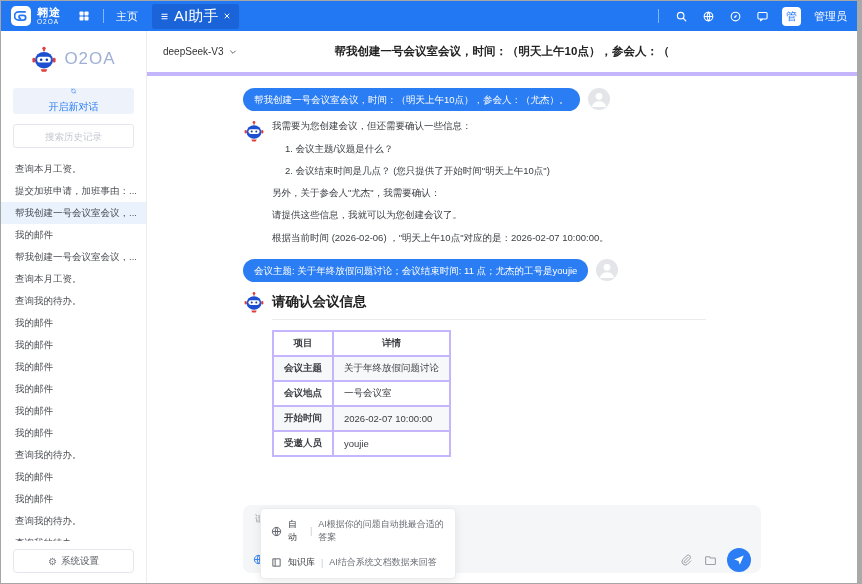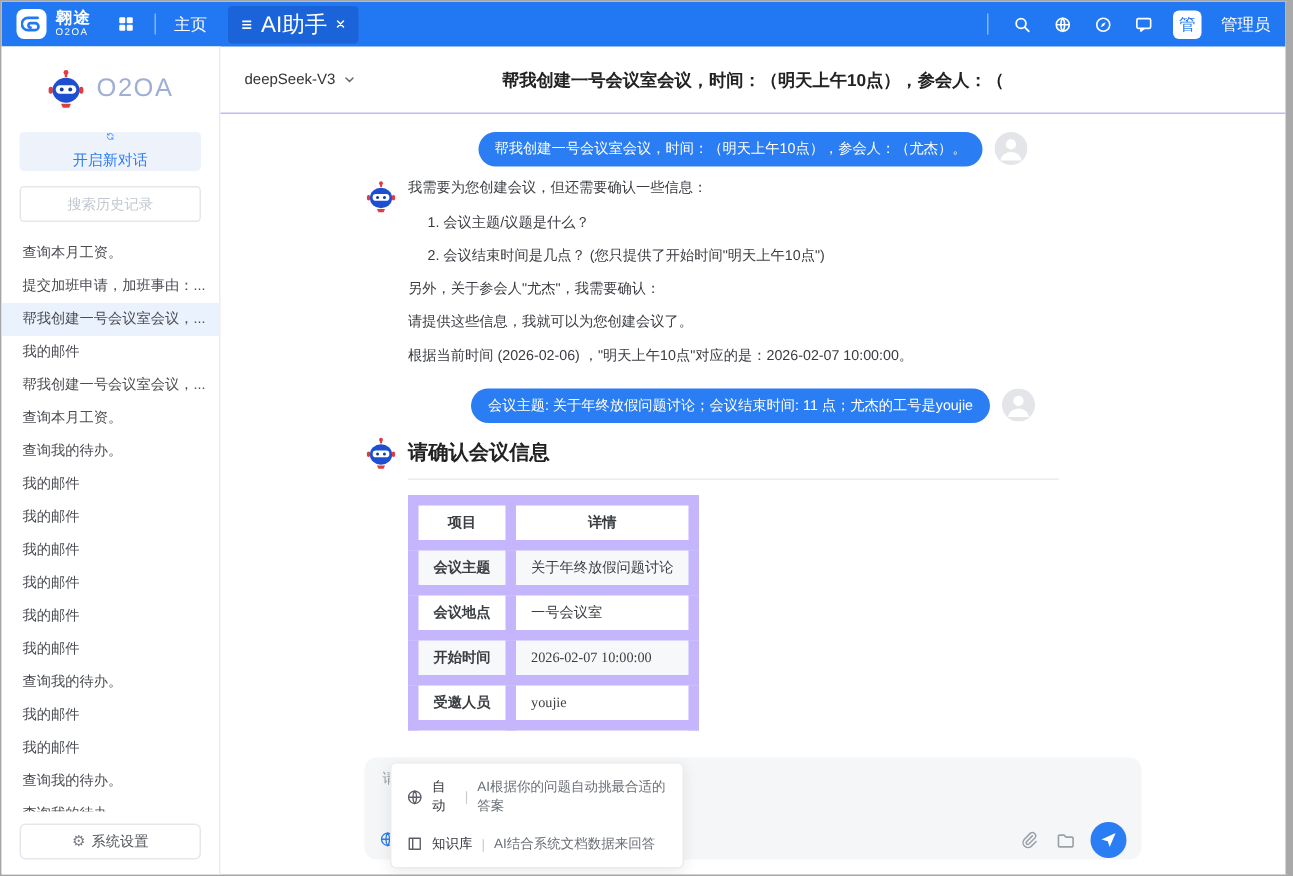--- a/index.html
+++ b/index.html
@@ -32,43 +32,43 @@
   .search-box { margin:10px 12px 0; height:24px; border:1px solid #e4e7ec; border-radius:3px; width:auto; font-size:9.5px; text-align:center; color:#333; outline:none; }
   .search-box::placeholder { color:#c3c8d0; }
   .hist-list { flex:1; overflow:hidden; margin-top:10px; }
   .hist-item { font-size:9.5px; color:#4a4d52; padding:0 14px; height:22px; line-height:22px; white-space:nowrap; overflow:hidden; cursor:pointer; }
   .hist-item.selected { background:#eaf2fd; }
   .settings-btn { margin:8px 12px 10px; height:24px; border:1px solid #e4e7ec; background:#fff; border-radius:4px; font-size:9.5px; color:#55585e; display:flex; align-items:center; justify-content:center; gap:4px; cursor:pointer; }
   .gear { font-size:10px; color:#7a7d84; }
 
   
   .main { flex:1; display:flex; flex-direction:column; min-width:0; position:relative; }
-  .main-header { height:45px; border-bottom:1px solid #c4b5fd; position:relative; display:flex; align-items:center; flex:0 0 auto; }
+  .main-header { height:45px; border-bottom:4px solid #c4b5fd; position:relative; display:flex; align-items:center; flex:0 0 auto; }
   .model-select { position:absolute; left:16px; display:flex; align-items:center; gap:5px; font-size:10px; color:#333; cursor:pointer; }
   .main-title { width:100%; text-align:center; font-size:11.5px; font-weight:bold; color:#222; }
 
   .chat { flex:1; overflow:hidden; padding-top:12px; }
   .col { width:518px; margin:0 auto; }
 
-  .msg-user { display:flex; justify-content:center; align-items:flex-start; gap:8px; margin-bottom:8px; }
+  .msg-user { display:flex; justify-content:flex-start; align-items:flex-start; gap:8px; margin-bottom:8px; }
   .bubble { background:#2b7df3; color:#fff; font-size:9.5px; padding:5px 11px; border-radius:12px; max-width:440px; line-height:1.4; }
   .u-avatar { flex:0 0 auto; }
 
   .msg-ai { display:flex; align-items:flex-start; gap:7px; margin-bottom:6px; }
   .r-avatar { flex:0 0 auto; margin-top:1px; }
   .ai-text { font-size:9.5px; color:#3a3d42; line-height:1.5; }
   .ai-text p { margin:0 0 8px; }
   .ai-text .indent { padding-left:13px; }
   .ai-text ul { list-style:disc; padding-left:26px; margin:0 0 8px; }
   .ai-text li { margin-bottom:4px; }
 
   .card-content { width:434px; }
   .card-heading { font-size:13.5px; font-weight:bold; color:#222; padding:3px 0 8px; border-bottom:1px solid #ececee; margin-bottom:10px; }
   table.meet { border-collapse:collapse; font-size:9.5px; color:#3a3d42; }
-  table.meet th, table.meet td { border:7px solid #c4b5fd; padding:5px 10px; text-align:left;font-family:Liberation Serif, serif; }
+  table.meet th, table.meet td { border:2px solid #c4b5fd; padding:5px 10px; text-align:left; }
   table.meet th { font-weight:bold; text-align:center; padding:5px 16px; }
   table.meet td.k { font-weight:bold; white-space:nowrap; }
   table.meet tr:nth-child(even) td { background:#f7f8fa; }
 
   
   .composer-wrap { flex:0 0 auto; padding:6px 0 10px; }
   .composer { position:relative; width:518px; margin:0 auto; height:68px; background:#f5f6f8; border-radius:8px; }
   .composer-input { position:absolute; top:8px; left:12px; font-size:9.5px; color:#9aa0a8; }
   .composer-bottom { position:absolute; left:0; right:0; bottom:0; height:26px; display:flex; align-items:center; padding:0 10px; }
   .mode-left { display:flex; align-items:center; gap:5px; font-size:9px; }

